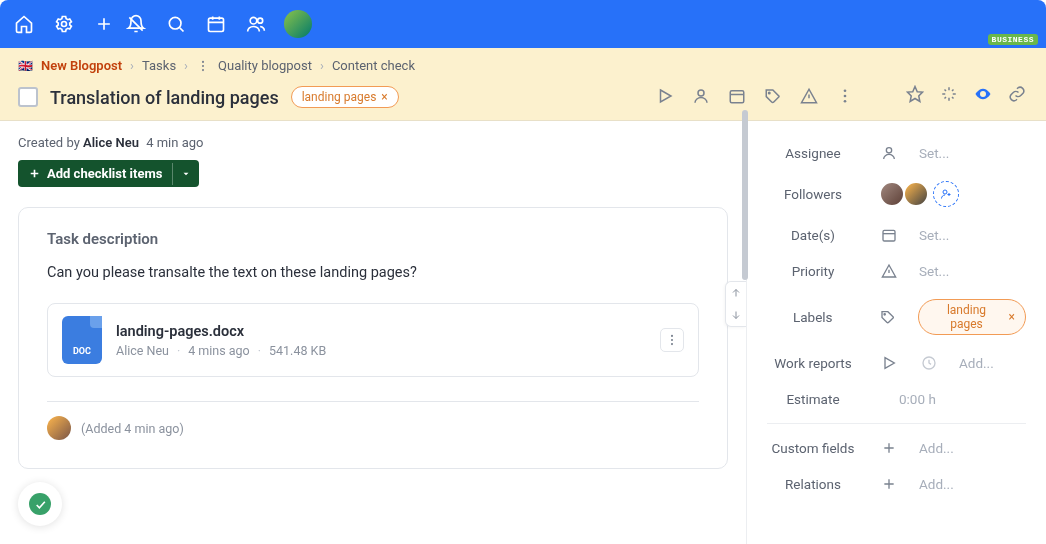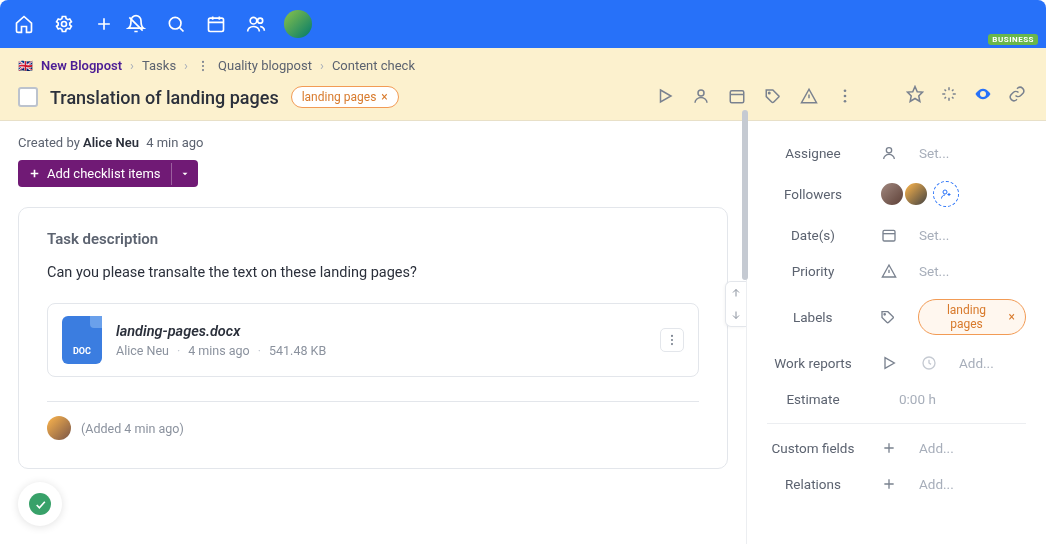--- a/index.html
+++ b/index.html
@@ -5,53 +5,53 @@
   * { box-sizing: border-box; }
   html, body { margin:0; padding:0; font-family: -apple-system, BlinkMacSystemFont, "Segoe UI", Roboto, Helvetica, Arial, sans-serif; background:#fff; color:#333; }
   body { width:1046px; height:544px; overflow:hidden; position:relative; border-radius:8px; }
   .topbar { background:#2771f9; height:48px; display:flex; align-items:center; padding:0 12px; color:#fff; gap:8px; }
   .topbar .left, .topbar .right { display:flex; align-items:center; gap:16px; }
   .topbar .center { flex:1; display:flex; justify-content:center; gap:40px; align-items:center; font-size:14px; font-weight:500; }
   .topbar .center span { cursor:pointer; }
   .icon-btn { display:inline-flex; align-items:center; justify-content:center; width:24px; height:24px; cursor:pointer; }
   svg { display:block; }
   .avatar { width:28px; height:28px; border-radius:50%; background:linear-gradient(135deg,#8bc34a,#00796b); position:relative; }
-  .badge-biz { position:absolute; top:34px; right:8px; background:#6ab74a; color:#fff; font-size:8px; font-weight:700; padding:1px 4px; border-radius:3px; letter-spacing:0.5px; }
+  .badge-biz { position:absolute; top:34px; right:8px; background:#6ab74a; color:#fff; font-size:8px; font-weight:700; padding:1px 4px; border-radius:3px; letter-spacing:0.5px;font-family:Liberation Mono, monospace; }
   .header-area { background:#fcf1ce; padding:10px 18px 12px 18px; border-bottom:1px solid #e8e0c8; display:flex; gap:12px; position:relative; }
   .header-main { flex:1; }
   .breadcrumb { display:flex; align-items:center; gap:8px; font-size:13px; color:#5c6370; flex-wrap:wrap; }
   .breadcrumb .crumb { cursor:pointer; }
   .breadcrumb .flag { font-size:12px; }
-  .breadcrumb .crumb strong { color:#4c1d95; font-weight:600; }
+  .breadcrumb .crumb strong { color:#c2410c; font-weight:600; }
   .breadcrumb .sep { color:#a7aeba; }
   .title-row { display:flex; align-items:center; gap:12px; margin-top:13px; }
   .checkbox { width:20px; height:20px; border:2px solid #bcc3ce; border-radius:3px; background:#fff; cursor:pointer; }
   .title { font-size:18px; font-weight:500; color:#2b303b; }
   .pill { display:inline-flex; align-items:center; gap:5px; border:1px solid #f29b55; color:#d87a2c; background:#fff; padding:3px 10px; border-radius:999px; font-size:12px; }
   .pill .x { cursor:pointer; color:#d87a2c; font-size:12px; }
   .title-actions { display:flex; align-items:center; gap:16px; margin-left:auto; color:#7a828f; }
   .title-actions .icon-small { width:20px; height:20px; cursor:pointer; }
   .header-right-actions { display:flex; align-items:center; gap:14px; color:#7a828f; padding-right:0; min-width:160px; justify-content:flex-end; margin-top:24px; }
   .header-right-actions .icon-small { width:20px; height:20px; cursor:pointer; }
   .eye-active { color:#2771f9; }
   .body { display:flex; height:calc(544px - 48px - 60px); }
   .main { flex:1; padding:14px 18px; overflow:auto; position:relative; }
   .created { font-size:13px; color:#5c6370; }
   .created strong { color:#2b303b; font-weight:600; }
-  .add-checklist { display:inline-flex; align-items:center; background:#701a75; color:#fff; border-radius:4px; font-size:13px; font-weight:400; margin-top:10px; cursor:pointer; overflow:hidden; }
+  .add-checklist { display:inline-flex; align-items:center; background:#14532d; color:#fff; border-radius:4px; font-size:13px; font-weight:700; margin-top:10px; cursor:pointer; overflow:hidden; }
   .add-checklist .main-part { display:flex; align-items:center; gap:6px; padding:6px 10px; }
   .add-checklist .caret { padding:6px 8px; border-left:1px solid rgba(255,255,255,0.3); }
   .card { border:1px solid #e3e6eb; border-radius:10px; margin-top:20px; padding:22px 28px 28px 28px; background:#fff; }
   .card h3 { margin:0 0 16px 0; font-size:15px; font-weight:600; color:#5c6370; }
   .card p { margin:0; font-size:14.5px; color:#2b303b; }
   .att { border:1px solid #e3e6eb; border-radius:8px; padding:12px 14px; display:flex; align-items:center; gap:14px; margin-top:22px; }
   .att-icon { width:40px; height:48px; border-radius:6px; background:#3b7de0; color:#fff; display:flex; flex-direction:column; align-items:center; justify-content:flex-end; font-size:9px; font-weight:700; padding-bottom:8px; position:relative; }
   .att-icon::before { content:""; position:absolute; top:0; right:0; width:12px; height:12px; background:#6aa0eb; border-bottom-left-radius:4px; }
   .att-meta { flex:1; }
-  .att-name { font-size:14.5px; color:#2b303b; font-weight:600;font-style:italic; }
+  .att-name { font-size:14.5px; color:#2b303b; font-weight:600; }
   .att-sub { font-size:12.5px; color:#8b929e; margin-top:3px; display:flex; gap:8px; align-items:center; }
   .att-sub .dot { color:#c5cad2; }
   .att-menu { width:24px; height:24px; border:1px solid #e3e6eb; border-radius:5px; display:flex; align-items:center; justify-content:center; color:#7a828f; cursor:pointer; }
   .divider { height:1px; background:#e3e6eb; margin-top:24px; }
   .added-row { display:flex; align-items:center; gap:10px; margin-top:14px; }
   .added-row .avatar-sm { width:24px; height:24px; border-radius:50%; background:linear-gradient(135deg,#ffb74d,#795548); }
   .added-row .txt { font-size:12.5px; color:#8b929e; }
   .sidepanel { width:300px; border-left:1px solid #eceef1; padding:14px 20px 14px 20px; overflow:auto; }
   .field-row { display:flex; align-items:center; padding:10px 0; gap:20px; font-size:13.5px;text-align:center; }
   .field-label { width:92px; color:#5c6370; }

